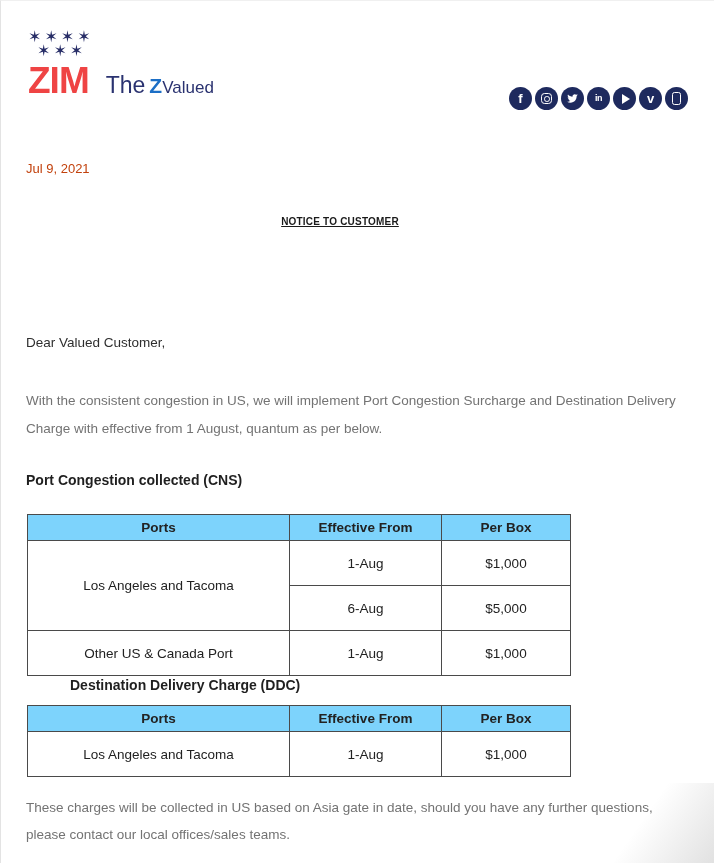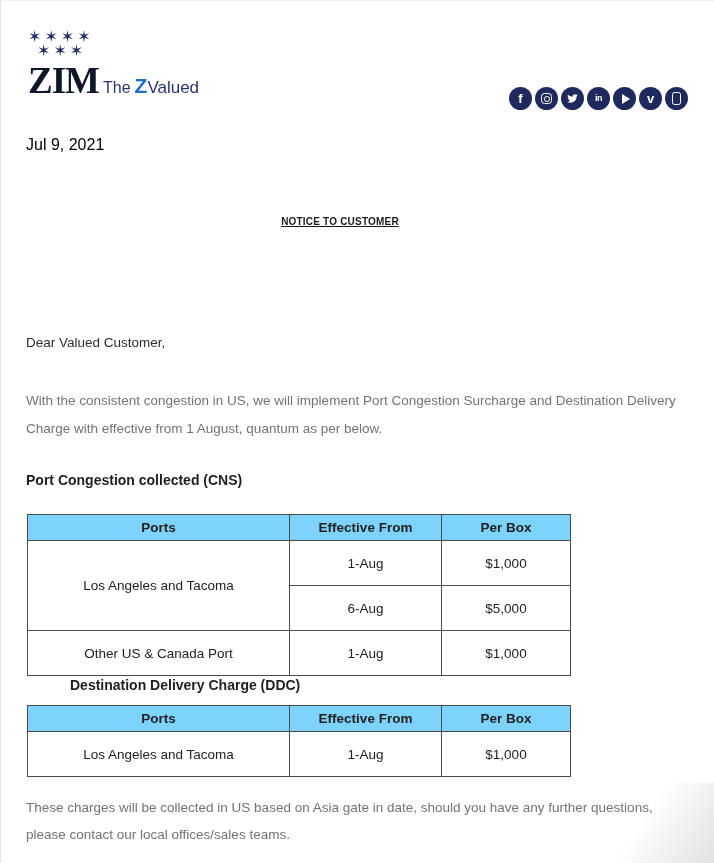--- a/index.html
+++ b/index.html
@@ -14,40 +14,40 @@
     position:absolute; right:0; bottom:0; width:130px; height:80px;
     background:linear-gradient(125deg, rgba(0,0,0,0) 45%, rgba(90,90,90,0.18) 100%);
     pointer-events:none;
   }
   
   .logo { position:absolute; left:27px; top:28px; }
   .star-row { color:#262c66; font-size:16px; letter-spacing:3px; line-height:15px; }
   .star-row.r2 { margin-left:9px; margin-top:-1px; }
   .wordmark { margin-top:6px; display:flex; align-items:baseline; }
   .brand {
-    font-size:37px; font-weight:800; color:#0f172a; letter-spacing:-1px; line-height:34px;font-family:Liberation Serif, serif;
+    font-size:37px; font-weight:800; color:#ef4444; letter-spacing:-1px; line-height:34px;
   }
-  .tag-the { font-size:16px; color:#2a3270; margin-left:4px; font-weight:500;text-align:right; }
+  .tag-the { font-size:23px; color:#2a3270; margin-left:17px; font-weight:500;text-align:right; }
   .tag-z { font-size:21px; color:#1c6fc6; font-weight:800; margin-left:4px; }
   .tag-factor { font-size:17px; color:#2a3270; font-weight:500; }
   
   .social { position:absolute; right:26px; top:86px; display:flex; gap:3px; }
   .sicon {
     width:23px; height:23px; border-radius:50%; background:#1e2a5e; color:#fff;
     display:inline-flex; align-items:center; justify-content:center; cursor:pointer;
   }
   .sicon .g { font-weight:bold; font-size:13px; line-height:1; }
   .sicon .g.small { font-size:9px; letter-spacing:-0.5px; }
   .ig { position:relative; width:11px; height:11px; border:1.6px solid #fff; border-radius:3.5px; }
   .ig::after { content:""; position:absolute; left:2.2px; top:2.2px; width:3.6px; height:3.6px; border:1.4px solid #fff; border-radius:50%; }
   .yt { width:0; height:0; border-left:8px solid #fff; border-top:5px solid transparent; border-bottom:5px solid transparent; margin-left:2px; }
   .ph { width:9px; height:13px; border:1.6px solid #fff; border-radius:2.5px; }
   .bird { width:13px; height:13px; fill:#fff; }
   
-  .date { position:absolute; left:25px; top:135px; font-size:16px; color:#000000; }
+  .date { position:absolute; left:25px; top:160px; font-size:13px; color:#c2410c; }
   .h-center {
     position:absolute; left:0; width:678px; text-align:center;
     font-size:10px; font-weight:bold; color:#1a1a1a;
     text-decoration:underline; letter-spacing:0.2px;
   }
   .h1 { top:215px; }
   .h2 { top:268px; }
   .salutation { position:absolute; left:25px; top:334px; font-size:13.5px; }
   .para { position:absolute; left:25px; width:666px; font-size:13.5px; line-height:28px; color:#737373; }
   .intro { top:386px; }

